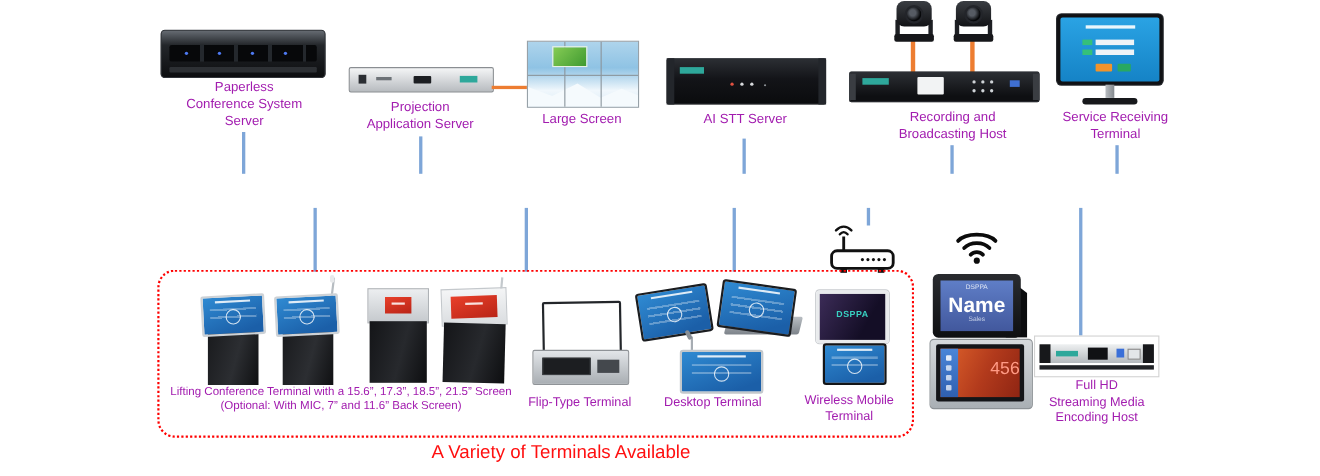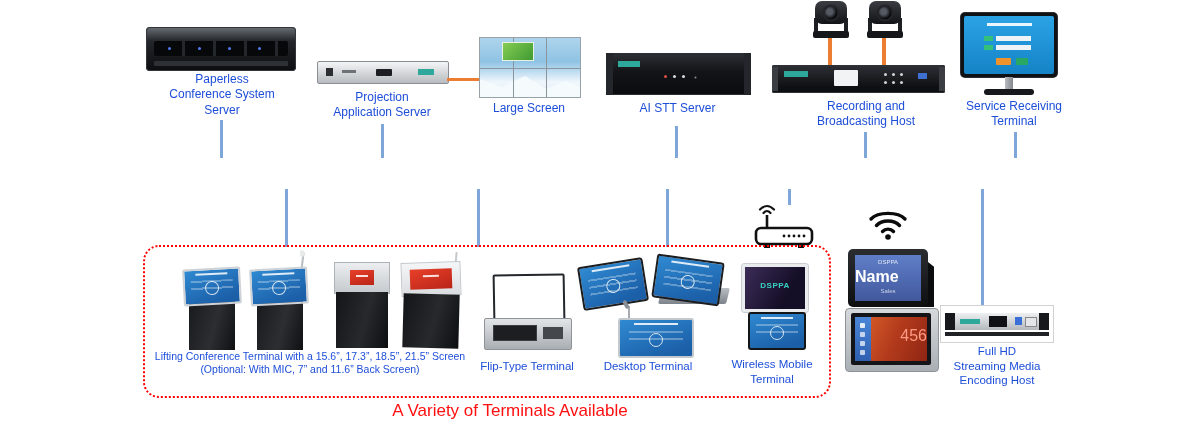--- a/index.html
+++ b/index.html
@@ -1,19 +1,19 @@
 <!DOCTYPE html>
 <html><head>
 <meta charset="utf-8">
 <style>
   html,body{margin:0;padding:0;background:#fff;}
   #canvas{position:relative;width:1200px;height:433px;background:#fff;overflow:hidden;
           font-family:"Liberation Sans",sans-serif;}
   .abs{position:absolute;}
-  .lbl{position:absolute;font-size:11.5px;line-height:1.28;color:#1d4ed8;text-align:center;
+  .lbl{position:absolute;font-size:11.5px;line-height:1.28;color:#a21caf;text-align:center;
        white-space:pre-line;}
   .lbl-top{font-size:12px;}
   .vline{position:absolute;width:3px;background:#7EA6D8;}
   .oline-v{position:absolute;width:4px;background:#ED7D31;}
   .oline-h{position:absolute;height:3px;background:#ED7D31;}
   .netbar{position:absolute;left:141px;top:157px;width:921px;height:32px;border-radius:9px;
           background:#5B9BD5;color:#fff;text-align:center;line-height:32px;font-size:17px;
           letter-spacing:.5px;}
   .dashedbox{position:absolute;left:143px;top:245px;width:684px;height:149px;
              border:2.5px dotted #FF0000;border-radius:16px;}
@@ -270,21 +270,21 @@
 Terminal</div>
 
   <div class="abs" style="left:848px;top:249px;width:92px;height:58px;">
     <div class="abs" style="left:66px;top:2px;width:20px;height:56px;background:#0b0c0e;
          clip-path:polygon(0 0,100% 28%,100% 100%,0 100%);"></div>
     <div class="abs" style="left:0;top:0;width:80px;height:58px;border-radius:5px;
          background:linear-gradient(180deg,#2a2c30,#0e0f11);">
       <div class="abs" style="left:7px;top:6px;width:66px;height:46px;
            background:linear-gradient(180deg,#5f7ec7,#42589d);">
         <div class="abs" style="left:0;top:4px;width:100%;text-align:center;font-size:6px;color:#dfe6f5;">DSPPA</div>
-        <div class="abs" style="left:0;top:13px;width:100%;font-size:16px;font-weight:bold;color:#fff;">Name</div>
+        <div class="abs" style="left:0;top:13px;width:100%;text-align:center;font-size:19px;font-weight:bold;color:#fff;">Name</div>
         <div class="abs" style="left:0;top:33px;width:100%;text-align:center;font-size:6px;color:#cad4ea;">Sales</div>
       </div>
     </div>
   </div>
 
   <div class="abs" style="left:845px;top:308px;width:92px;height:62px;border:1px solid #8d9296;border-radius:4px;
        background:linear-gradient(180deg,#d6d9dc,#a9afb4);">
     <div class="abs" style="left:5px;top:4px;width:80px;height:52px;background:#141518;border-radius:2px;">
       <div class="abs" style="left:4px;top:4px;width:72px;height:44px;
            background:linear-gradient(115deg,#e0642c 0%,#b23a1c 55%,#8f2513 100%);">

